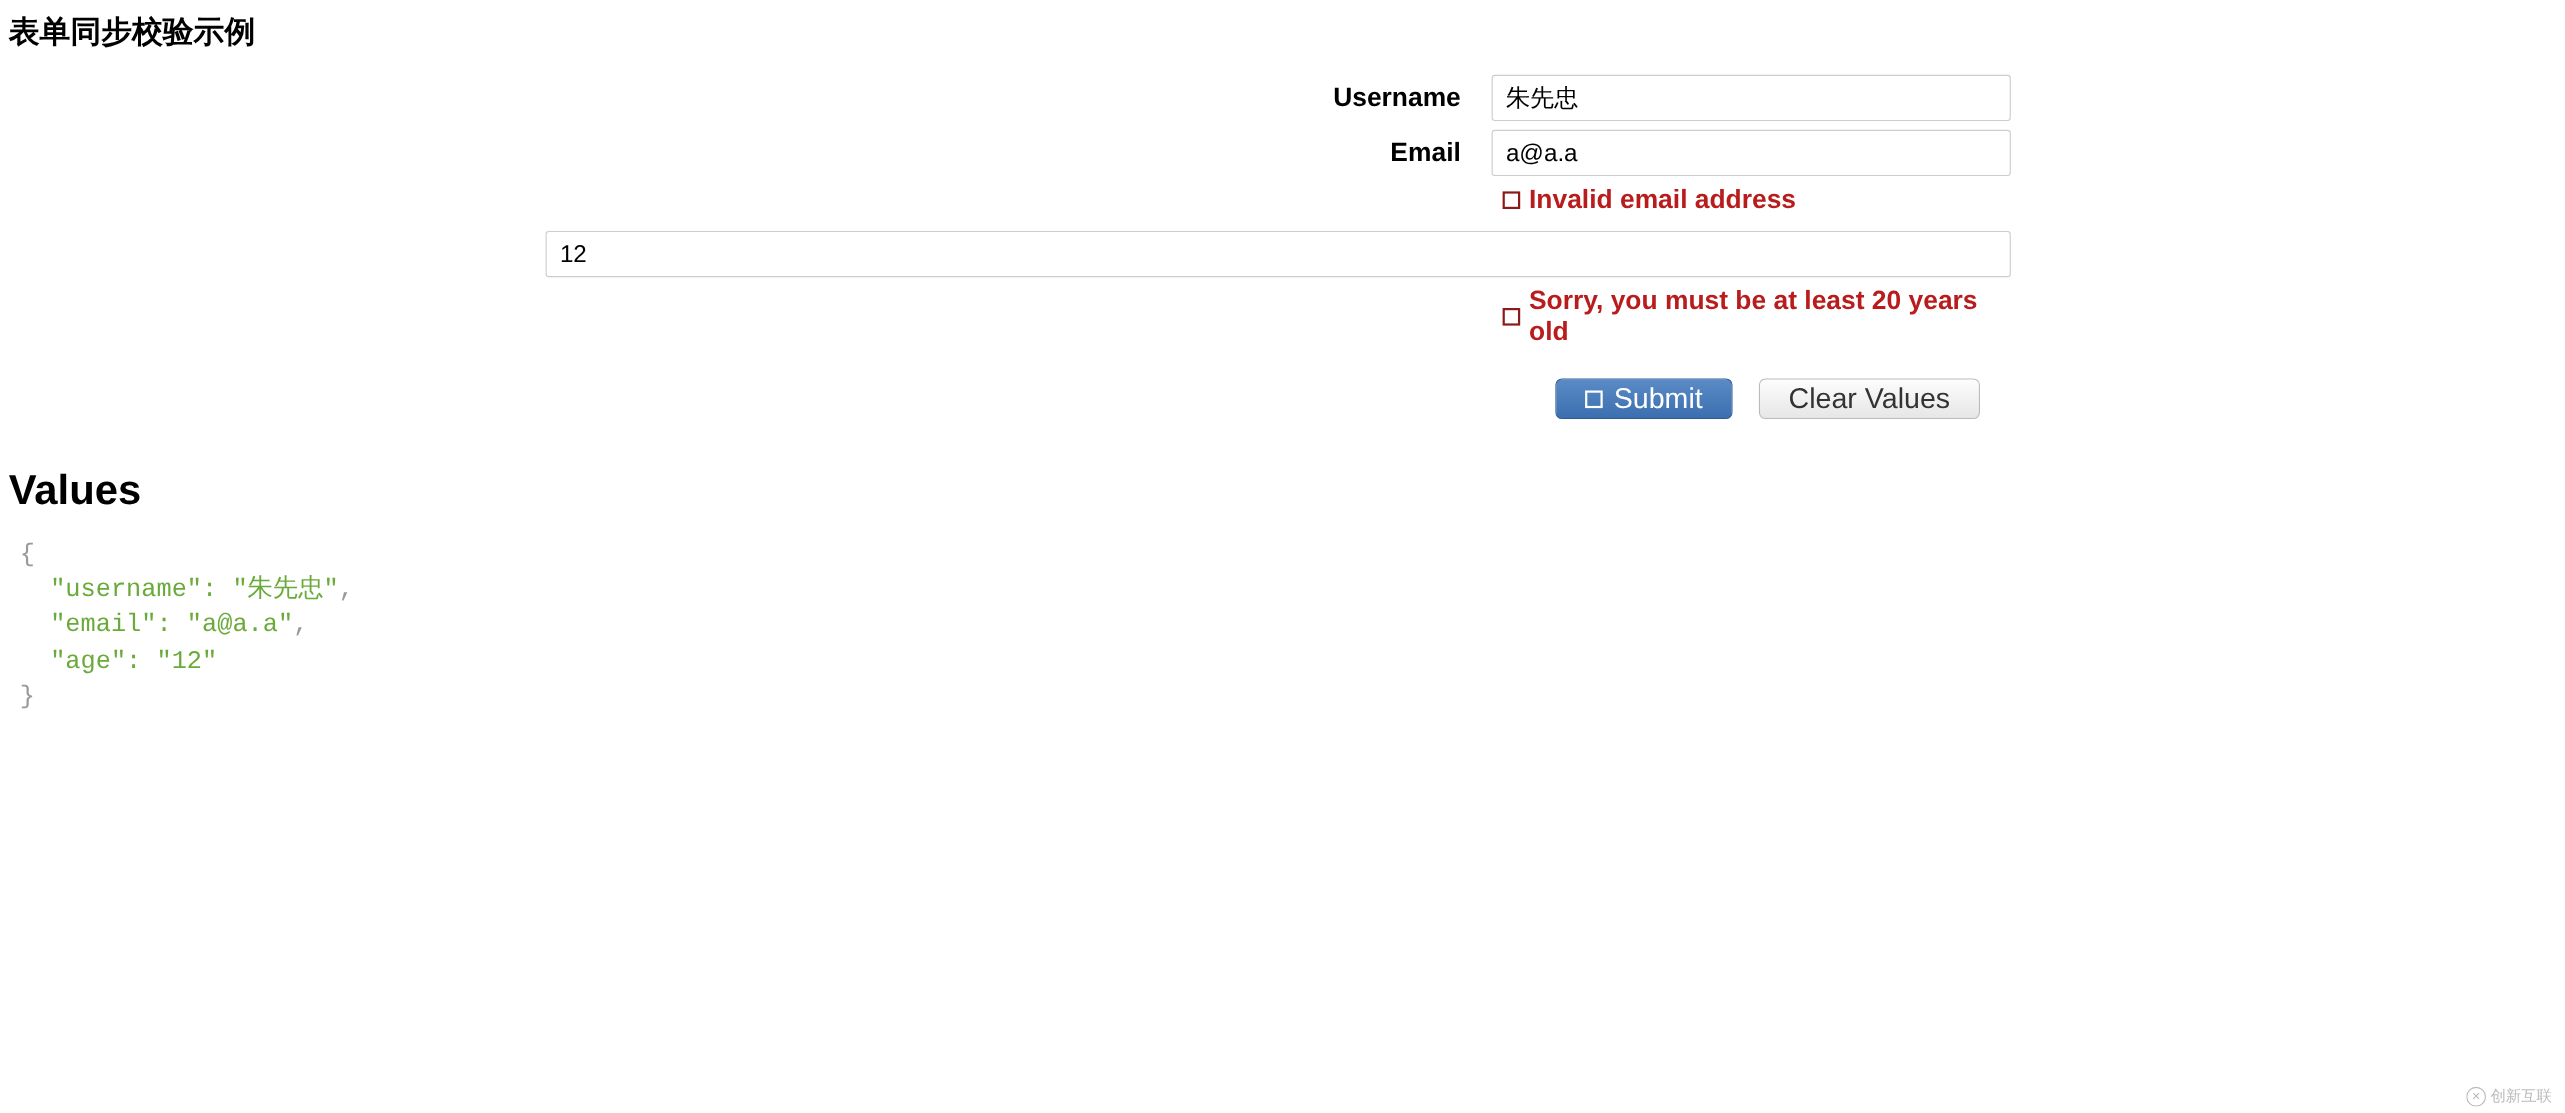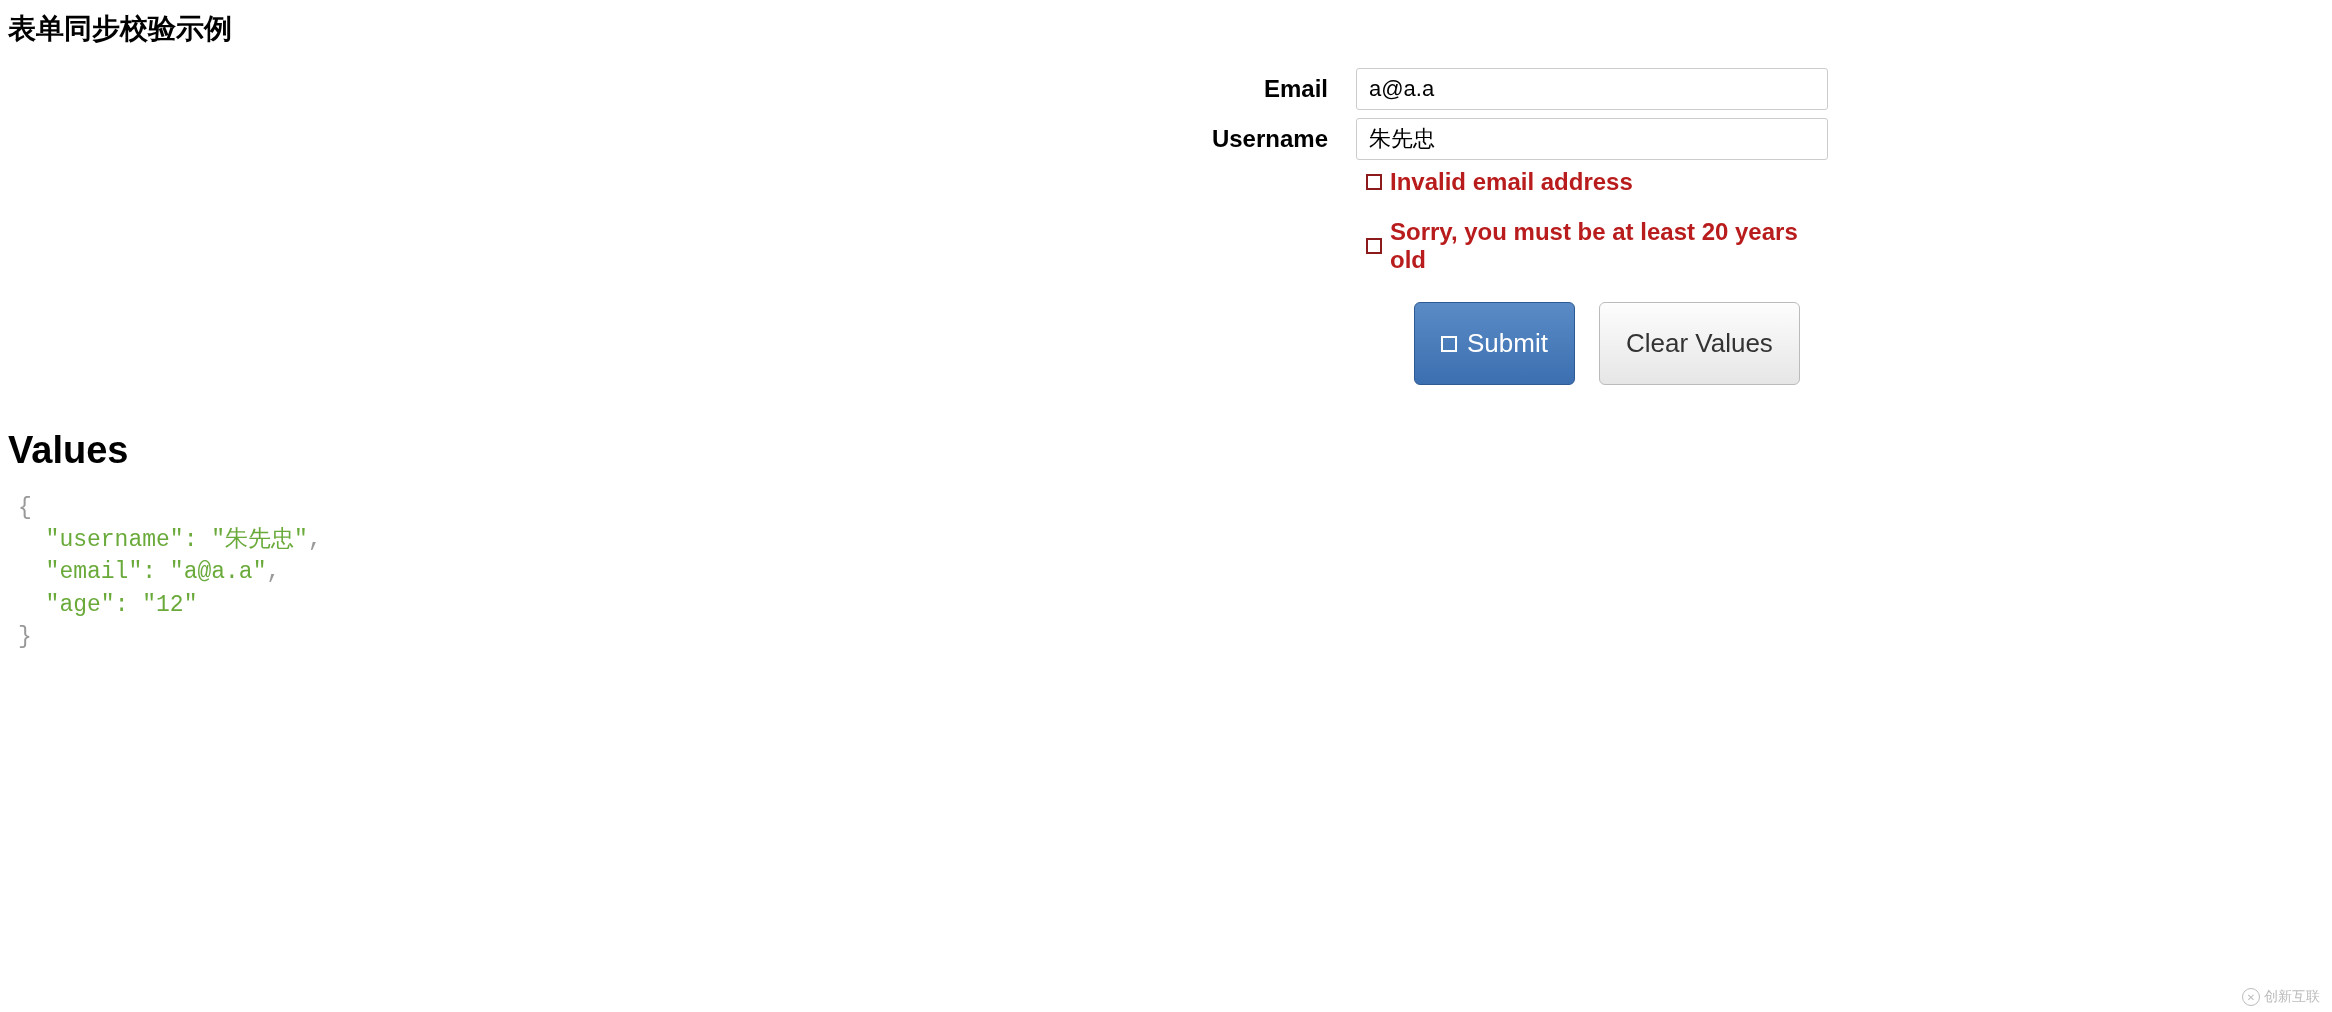--- a/index.html
+++ b/index.html
@@ -74,21 +74,21 @@
     }
     .button-row {
       display: flex;
       justify-content: flex-start;
       margin-top: 28px;
       padding-left: 918px;
       gap: 24px;
     }
     .btn {
       font-size: 26px;
-      padding: 25px 26px;
+      padding: 2px 26px;
       border-radius: 6px;
       cursor: pointer;
       font-family: inherit;
     }
     .btn-primary {
       background: linear-gradient(to bottom, #5a8bc6, #3c6fb0);
       color: #fff;
       border: 1px solid #2e5a94;
       display: inline-flex;
       align-items: center;
@@ -139,37 +139,38 @@
     }
   </style>
 </head>
 <body>
 
 <h1>表单同步校验示例</h1>
 
 <div class="form">
 
   <div class="form-row">
-    <label class="form-label">Email</label>
-    <input class="form-control" type="text" value="a@a.a" style="">
+    <label class="form-label">Username</label>
+    <input class="form-control" type="text" value="朱先忠" style="">
   </div>
 
   <div class="form-row">
-    <label class="form-label">Username</label>
-    <input class="form-control" type="text" value="朱先忠" style="">
+    <label class="form-label">Email</label>
+    <input class="form-control" type="text" value="a@a.a" style="">
   </div>
   <div class="error-row">
     <div class="error-spacer"></div>
     <div class="error-msg">
       <span class="error-icon"></span>
       <span>Invalid email address</span>
     </div>
   </div>
 
   <div class="form-row">
+    <input class="form-control" type="text" value="12" style="">
   </div>
   <div class="error-row">
     <div class="error-spacer"></div>
     <div class="error-msg">
       <span class="error-icon"></span>
       <span>Sorry, you must be at least 20 years old</span>
     </div>
   </div>
 
   <div class="button-row">

